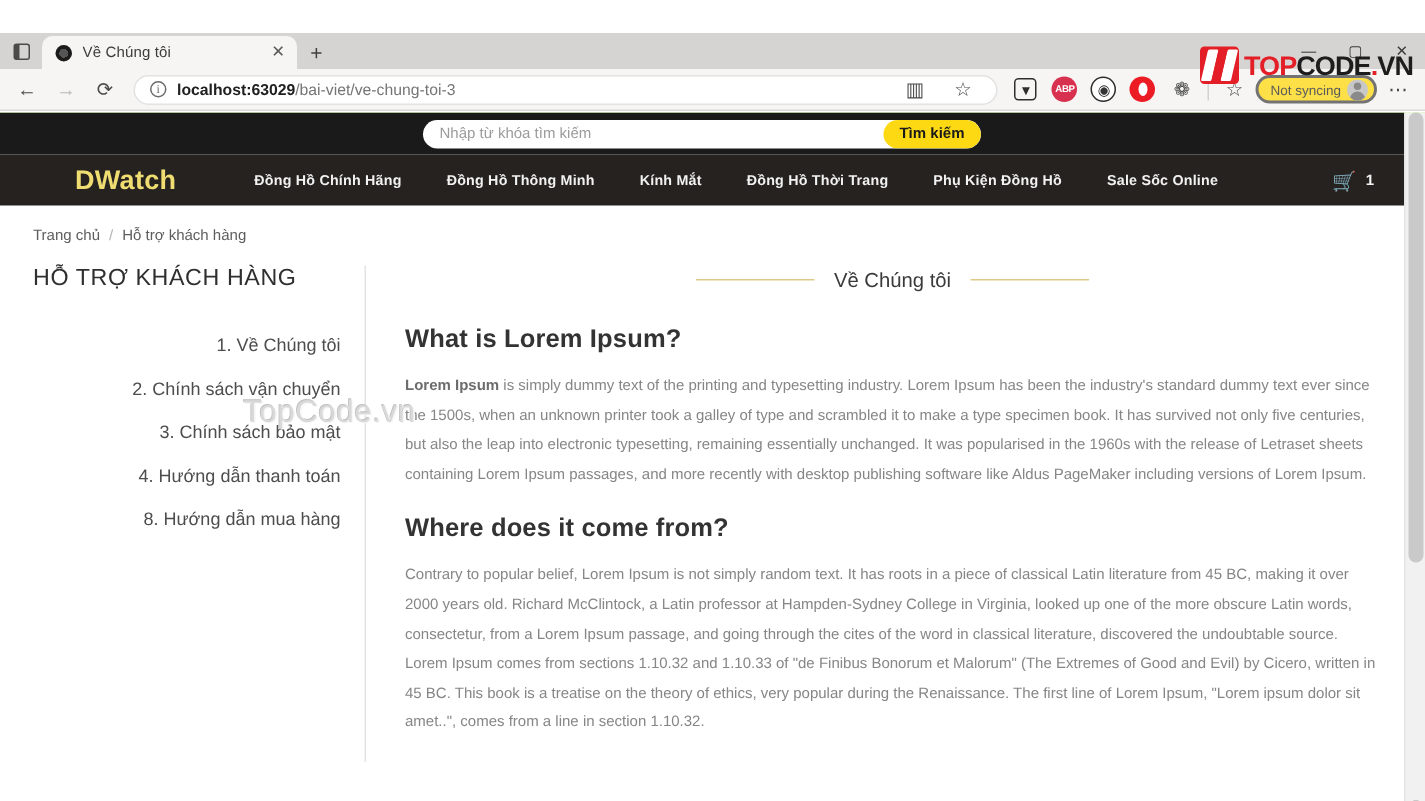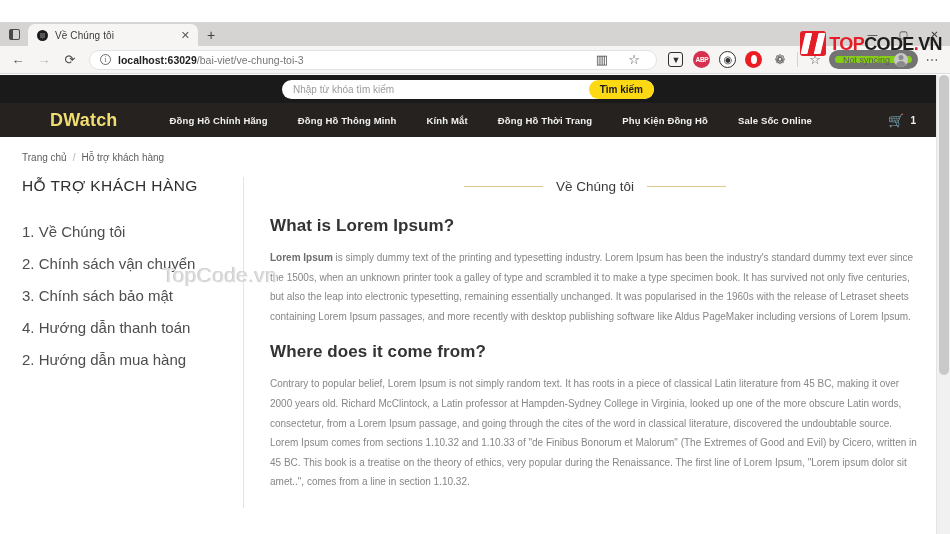--- a/index.html
+++ b/index.html
@@ -74,22 +74,22 @@
     display:flex; align-items:center; justify-content:center; letter-spacing:-.3px;}
   .ext-dark { background: #fff; color:#333; border: 1.6px solid #2e2e2e; font-size: 10px;
     display:flex; align-items:center; justify-content:center;}
   .ext-op { background:#ec1c24; color:#fff; display:flex; align-items:center; justify-content:center;}
   .ext-op i { display:block; width:6px; height:9px; background:#fff; border-radius:50%; }
   .ext-sq { width:15px; height:15px; border:1.6px solid #2e2e2e; border-radius:3px;
     display:flex; align-items:center; justify-content:center; color:#2e2e2e; font-size:9px;}
 
   .profile-pill {
     display: flex; align-items: center; gap: 4px; height: 19px;
-    border: 6px solid #737373; border-radius: 10px; padding: 0 4px 0 8px;
-    background: #84cc16;
+    border: 2px solid #737373; border-radius: 10px; padding: 0 4px 0 8px;
+    background: #fde047;
   }
   .profile-pill span { font-size: 9px; color: #5b5b5b; white-space: nowrap; }
   .avatar { width: 14px; height: 14px; border-radius: 50%; background: #c8c8c8;
     position: relative; overflow:hidden; }
   .avatar::after { content:''; position:absolute; left:50%; top:2.5px; transform:translateX(-50%);
     width:5px; height:5px; border-radius:50%; background:#8a8a8a; }
   .avatar::before { content:''; position:absolute; left:50%; top:8.5px; transform:translateX(-50%);
     width:10px; height:7px; border-radius:5px 5px 0 0; background:#8a8a8a; }
 
   .winctl { position: absolute; top: 0; right: 0; display: flex; height: 24px; z-index: 5; }
@@ -171,21 +171,21 @@
   .crumbs .sep { color: #b3b3b3; }
 
   
   .main { display: flex; padding: 14px 16px 0 22px; }
   .sidebar { width: 222px; flex: 0 0 auto; border-right: 1px solid #e3e3e3; padding-right: 16px; }
   .side-title {
     font-size: 15.5px; color: #2f2f2f; letter-spacing: .4px; font-weight: 400;
     margin-bottom: 28px;
   }
   .side-list { display: flex; flex-direction: column; gap: 15px; }
-  .side-item { font-size: 15px; color: #4d4d4d; }
+  .side-item { font-size: 12px; color: #4d4d4d; text-align: right; }
 
   .content { flex: 1 1 auto; padding-left: 26px; padding-top: 2px; }
   .content-head {
     display: flex; align-items: center; justify-content: center; gap: 13px;
     margin-bottom: 22px;
   }
   .ch-line { width: 79px; height: 1px; background: #dfc98a; }
   .ch-title { font-size: 13.5px; color: #3a3a3a; white-space: nowrap; }
 
   .h2 { font-size: 17px; color: #333; font-weight: 700; margin-bottom: 12px; letter-spacing: .1px; }
@@ -331,21 +331,21 @@
       </div>
 
       <div class="main">
         <div class="sidebar">
           <div class="side-title">HỖ TRỢ KHÁCH HÀNG</div>
           <div class="side-list">
             <a class="side-item">1. Về Chúng tôi</a>
             <a class="side-item">2. Chính sách vận chuyển</a>
             <a class="side-item">3. Chính sách bảo mật</a>
             <a class="side-item">4. Hướng dẫn thanh toán</a>
-            <a class="side-item">2. Hướng dẫn mua hàng</a>
+            <a class="side-item">8. Hướng dẫn mua hàng</a>
           </div>
         </div>
 
         <div class="content">
           <div class="content-head">
             <span class="ch-line"></span>
             <span class="ch-title">Về Chúng tôi</span>
             <span class="ch-line"></span>
           </div>
 

